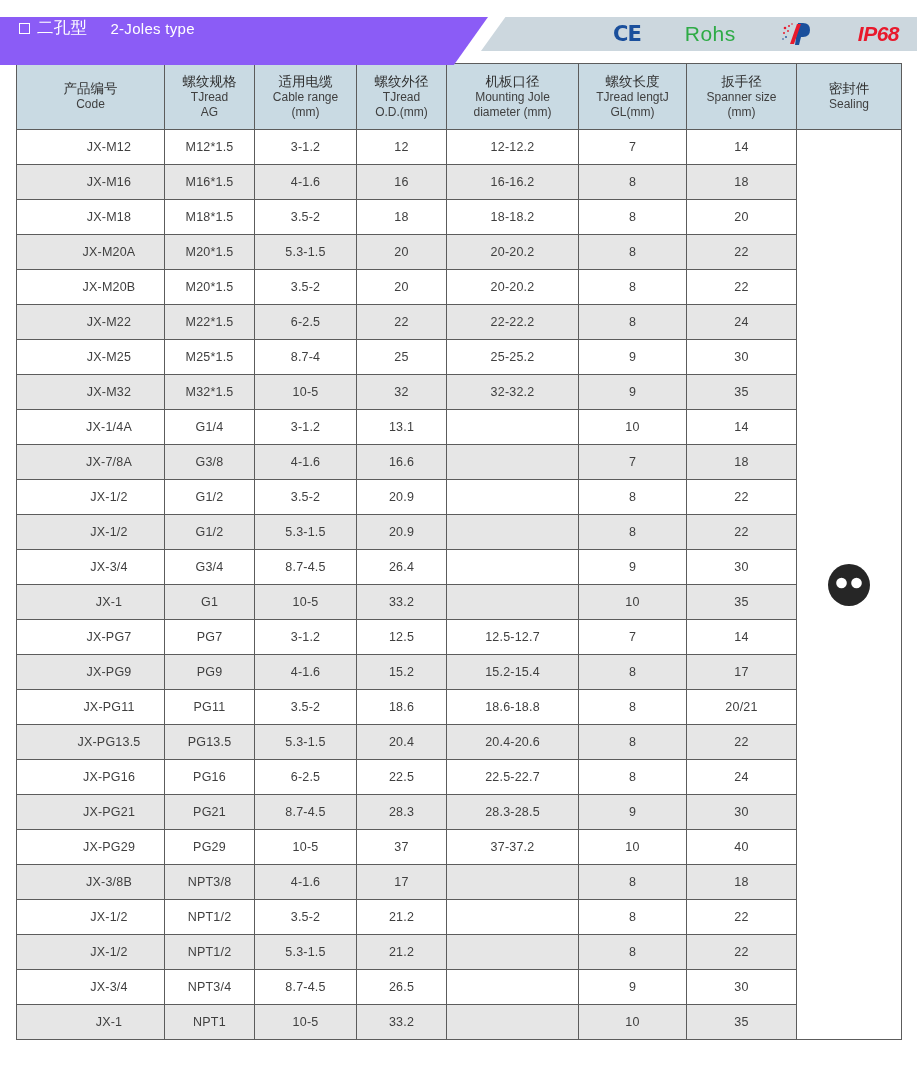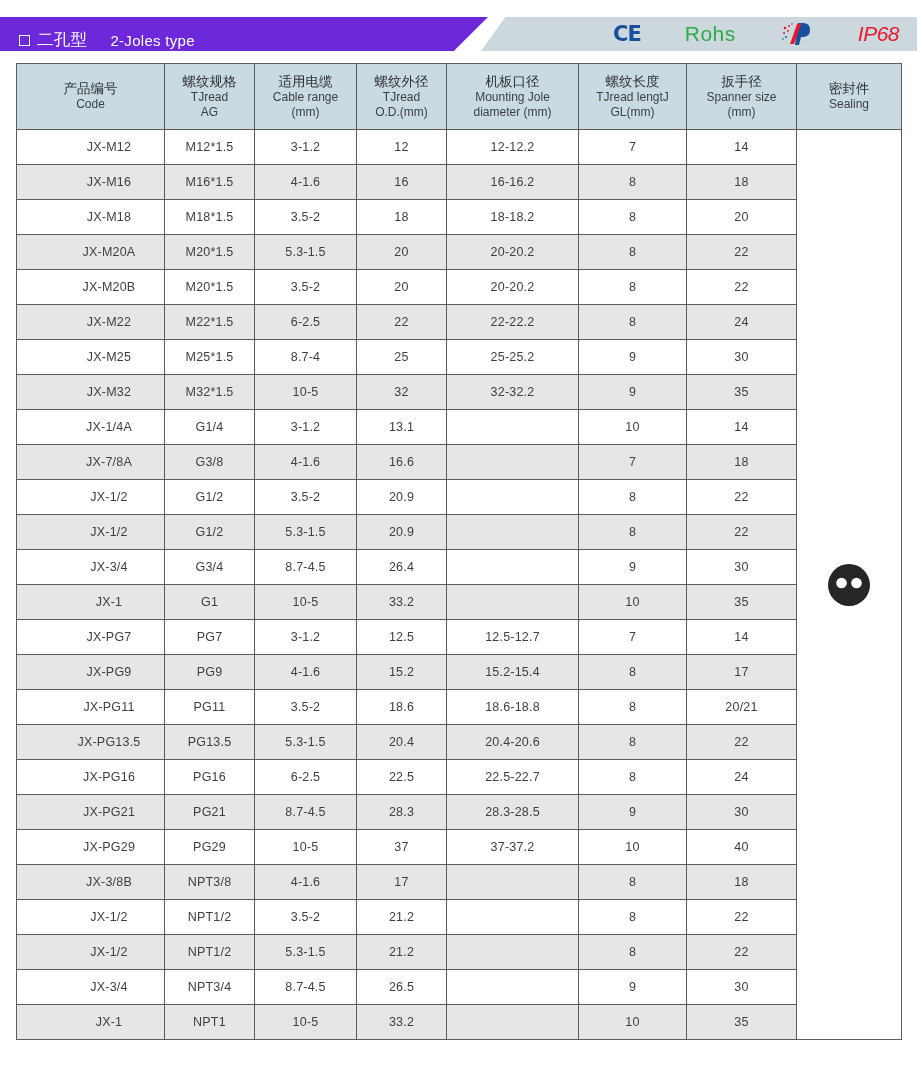--- a/index.html
+++ b/index.html
@@ -20,25 +20,25 @@
   .banner {
     position: relative;
     height: 34px;
     margin-top: 17px;
     width: 917px;
   }
   .banner-blue {
     position: absolute;
     left: 0; top: 0;
     width: 488px;
-    height: 34px;
-    background: #6d28d9;
+    height: 48px;
+    background: #8b5cf6;
     clip-path: polygon(0 0, 100% 0, 93% 100%, 0 100%);
     display: flex;
-    align-items: flex-end;
+    align-items: flex-start;
   }
   .banner-gray {
     position: absolute;
     left: 481px; top: 0;
     width: 436px;
     height: 34px;
     background: #ccd7de;
     clip-path: polygon(5.6% 0, 100% 0, 100% 100%, 0 100%);
   }
   .banner-title {
@@ -80,21 +80,21 @@
     letter-spacing: -1px;
   }
   .badge-rohs {
     font-size: 21px;
     color: #2eab46;
     letter-spacing: .5px;
   }
   .badge-logo { width: 34px; height: 26px; display: block; }
   .badge-ip68 {
     font-size: 21px;
-    font-weight: normal;
+    font-weight: bold;
     font-style: italic;
     color: #e8192c;
     letter-spacing: -.5px;
   }
 
   
   .table-wrap { padding: 12px 16px 0 16px; }
   table.spec {
     width: 885px;
     border-collapse: collapse;

